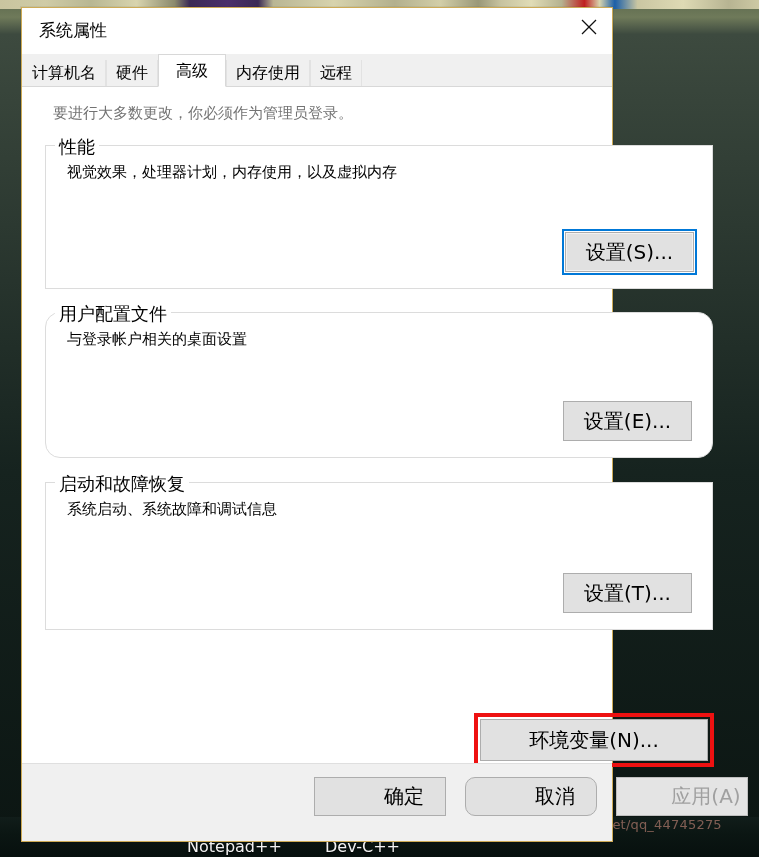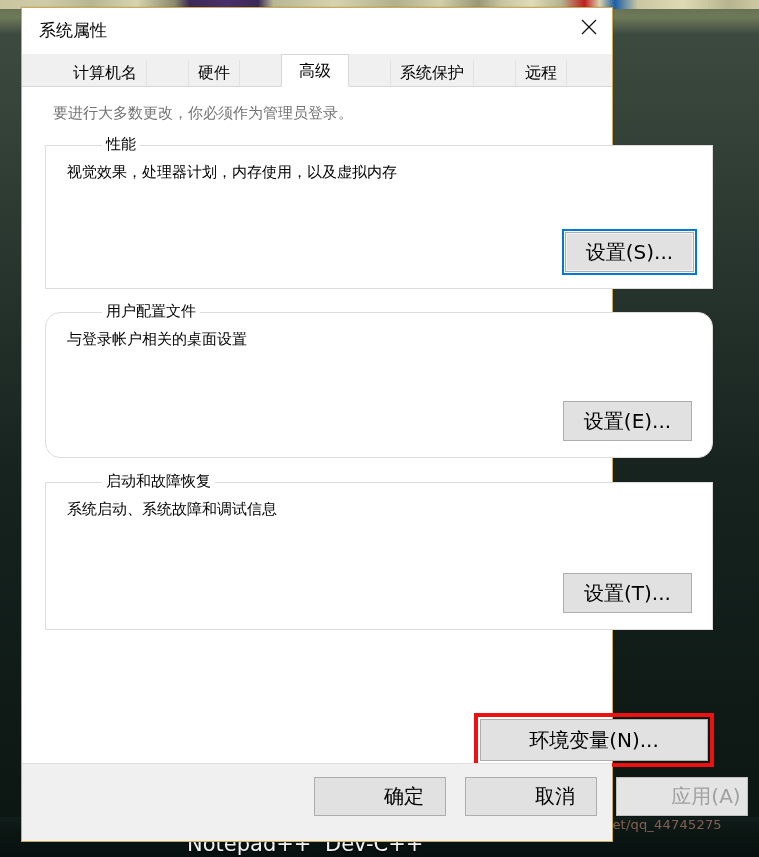--- a/index.html
+++ b/index.html
@@ -33,21 +33,21 @@
   #desktop-bottom {
     position: absolute;
     left: 0; right: 0; bottom: 0;
     height: 40px;
     background: linear-gradient(180deg,#111d1a 0%, #0b1613 40%, #07100e 100%);
   }
   .desktop-icon-label {
     position: absolute;
     bottom: 1px;
     color: #f2f2f2;
-    font-size: 21px;
+    font-size: 16px;
     font-family: "DejaVu Sans", "Liberation Sans", sans-serif;
     text-shadow: 0 1px 2px rgba(0,0,0,.9);
     white-space: nowrap;
   }
   #icon-notepadpp { left: 187px; }
   #icon-devcpp { left: 325px; }
 
   #watermark {
     position: absolute;
     left: 487px;
@@ -122,21 +122,20 @@
     line-height: 26px;
     padding: 0 9px;
     font-size: 16px;
     color: #000;
     background: #f0f0f0;
     border-left: 1px solid #e2e2e2;
     border-right: 1px solid #e2e2e2;
     box-sizing: border-box;
     white-space: nowrap;
     cursor: default;
-    margin-left: 41px;
   }
   .tab:first-child { border-left: none; }
   .tab.active {
     height: 33px;
     line-height: 31px;
     background: #ffffff;
     border-left: 1px solid #d8d8d8;
     border-right: 1px solid #d8d8d8;
     border-top: 1px solid #d8d8d8;
     border-bottom: 1px solid #ffffff;
@@ -167,24 +166,23 @@
     border: 1px solid #dcdcdc;
     box-sizing: border-box;
     background: #ffffff;
   }
   .groupbox-title {
     position: absolute;
     top: -11px;
     left: 9px;
     background: #ffffff;
     padding: 0 4px;
-    font-size: 15px;
+    font-size: 18px;
     color: #000;
     white-space: nowrap;
-    margin-left: 47px;
   }
   .groupbox-desc {
     position: absolute;
     left: 21px;
     top: 17px;
     font-size: 15px;
     color: #000;
     white-space: nowrap;
   }
 
@@ -251,21 +249,21 @@
     position: relative;
   }
   .footer-btn {
     position: absolute;
     top: 13px;
     width: 132px;
     height: 39px;
     padding-left: 48px;
   }
   #btn-ok     { left: 292px; }
-  #btn-cancel { left: 443px; }
+  #btn-cancel { left: 443px; border-radius: 10px; }
   #btn-apply  { left: 594px; }
 </style>
 </head>
 <body>
 
 <div id="desktop">
   <div id="desktop-top-strip"></div>
   <div id="desktop-bottom"></div>
   <div class="desktop-icon-label" id="icon-notepadpp">Notepad++</div>
   <div class="desktop-icon-label" id="icon-devcpp">Dev-C++</div>
@@ -284,21 +282,21 @@
         </svg>
       </span>
     </div>
   </div>
 
   <div id="tabstrip">
     <div id="tabstrip-inner">
       <div class="tab">计算机名</div>
       <div class="tab">硬件</div>
       <div class="tab active">高级</div>
-      <div class="tab">系统保护</div>
+      <div class="tab">内存使用</div>
       <div class="tab">远程</div>
     </div>
   </div>
 
   <div id="content">
 
     <div id="admin-note">要进行大多数更改，你必须作为管理员登录。</div>
 
     <div class="groupbox" id="group-performance">
       <div class="groupbox-title">性能</div>

